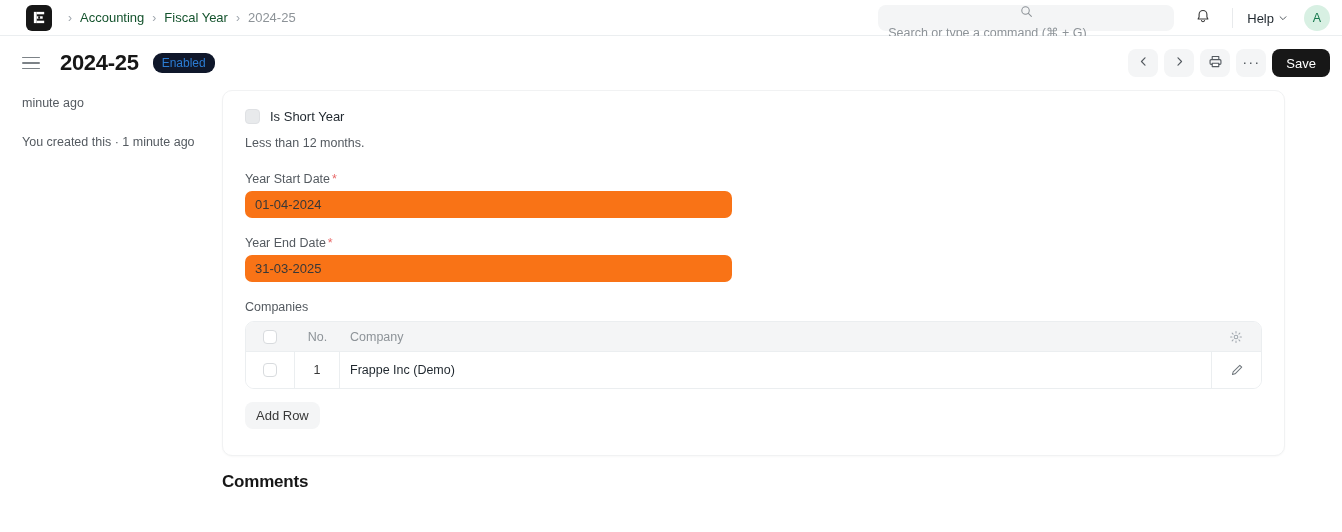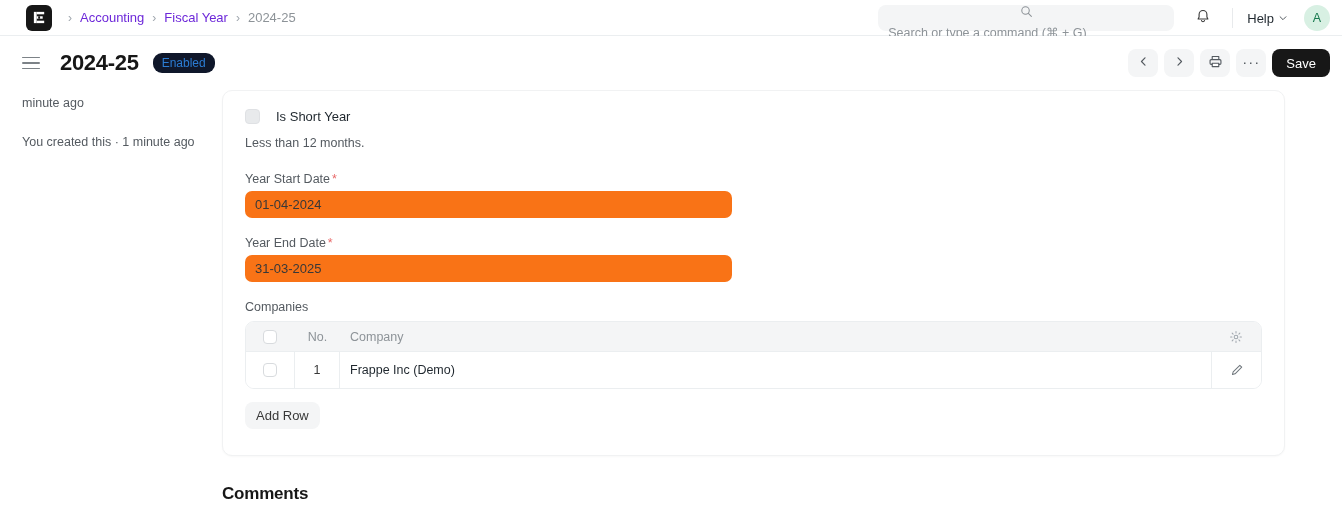--- a/index.html
+++ b/index.html
@@ -38,21 +38,21 @@
     font-size: 13px;
     gap: 2px;
   }
   .crumb-sep {
     color: #9fa6ad;
     font-size: 12px;
     padding: 0 6px;
     user-select: none;
   }
   .crumb {
-    color: #6d28d9;
+    color: #14532d;
     text-decoration: none;
     cursor: pointer;
     white-space: nowrap;
   }
   .crumb.current { color: #8d9398; cursor: default; }
 
   .nav-right {
     position: absolute;
     right: 12px; top: 0;
     height: 36px;
@@ -204,21 +204,21 @@
     background: #fff;
     border: 1px solid #f1f2f3;
     border-radius: 10px;
     box-shadow: 0 1px 2px rgba(0,0,0,0.03);
     padding: 18px 22px 26px 22px;
     margin-top: 0;
   }
 
   
   .checkbox-row {
-    display: flex; align-items: flex-start; gap: 16px;
+    display: flex; align-items: flex-start; gap: 10px;
     margin-bottom: 12px;
   }
   .cbx {
     width: 15px; height: 15px;
     border-radius: 4px;
     background: #e8eaec;
     border: 1px solid #dfe1e4;
     flex: 0 0 auto;
     cursor: pointer;
   }
@@ -303,21 +303,21 @@
     height: 27px;
     padding: 0 11px;
     cursor: pointer;
     font-family: "Liberation Sans", sans-serif;
   }
 
   .comments-heading {
     font-size: 17px;
     font-weight: bold;
     color: #171717;
-    margin-top: 28px;
+    margin-top: 16px;
     letter-spacing: -0.2px;
   }
 </style>
 </head>
 <body>
 
 <div class="navbar">
 
   <div class="app-logo">
     <svg width="15" height="15" viewBox="0 0 16 16" fill="none" aria-hidden="true">

